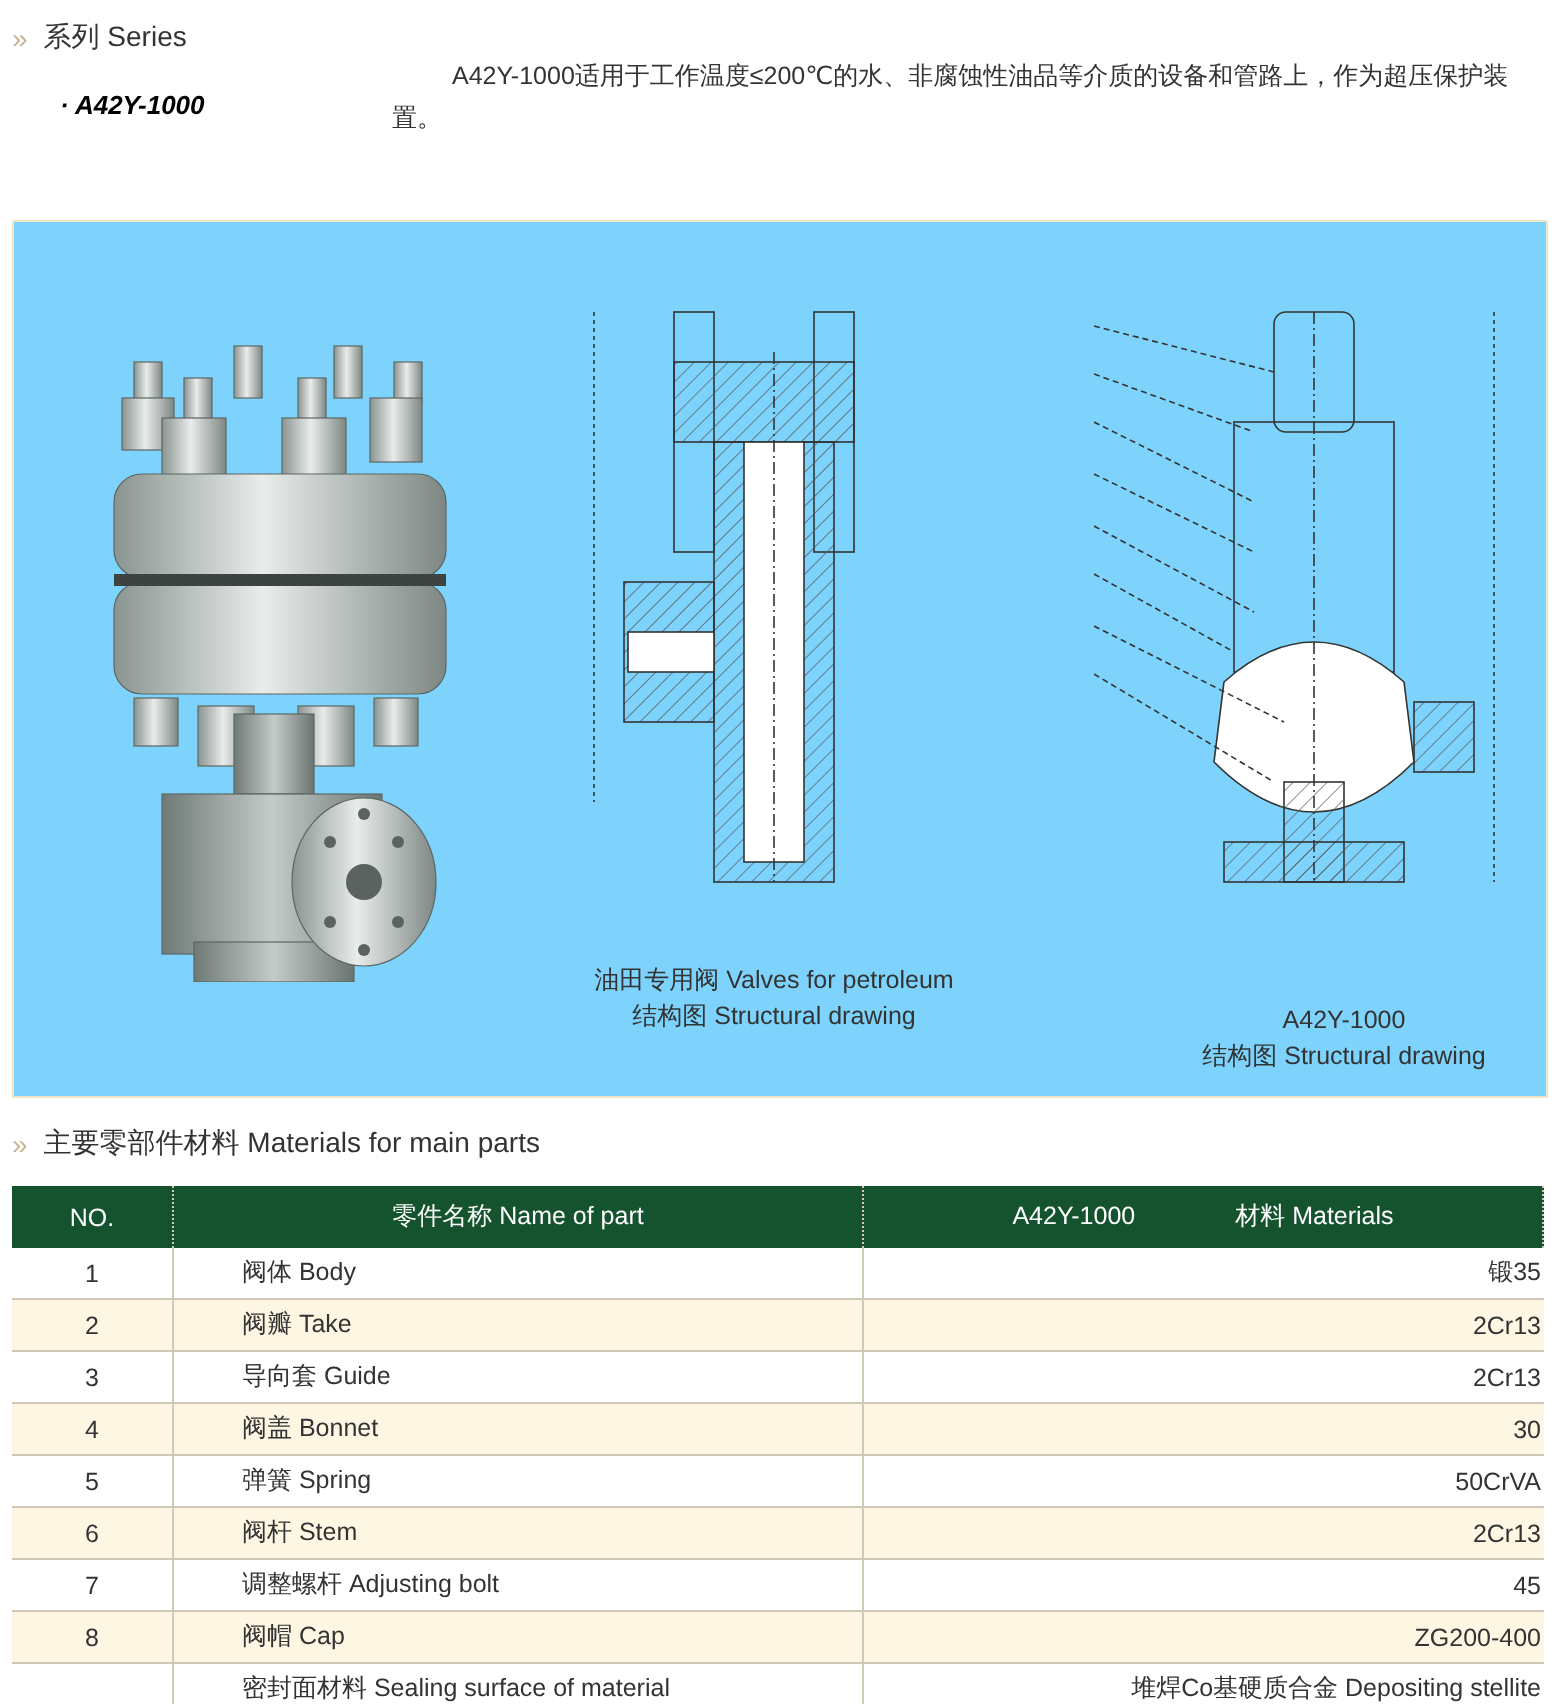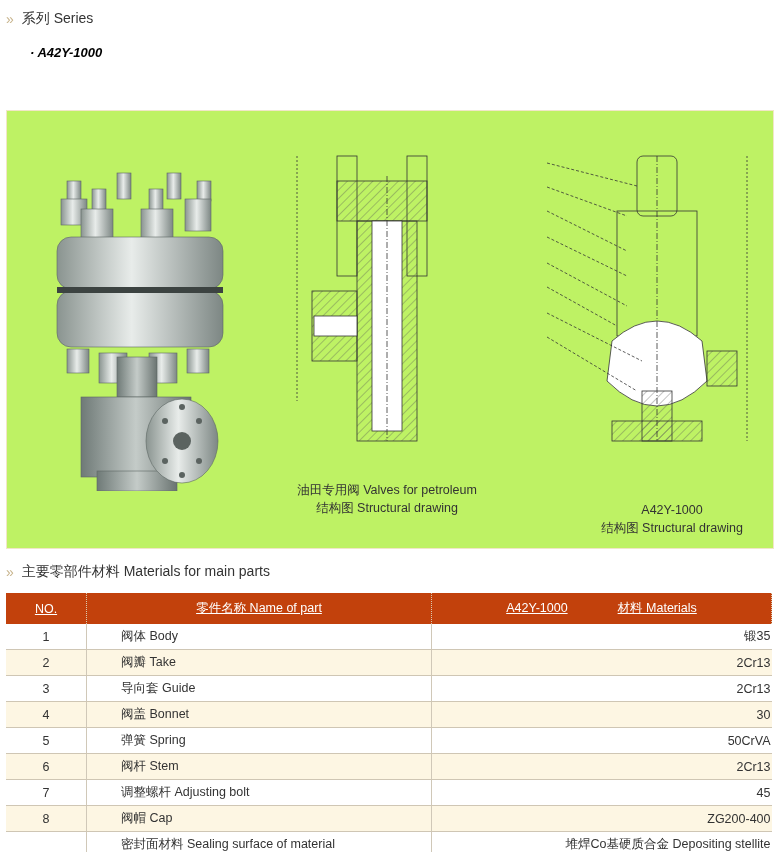--- a/index.html
+++ b/index.html
@@ -6,43 +6,44 @@
   body { width: 783px; height: 852px; position: relative; overflow: hidden;
          font-family: "Liberation Sans", "DejaVu Sans", sans-serif; color: #333; }
   .sec-head { position: absolute; left: 6px; display: flex; align-items: center; }
   .chev { color: #c8b48c; font-size: 14px; margin-right: 10px; letter-spacing: -2px; }
   .sec-title { font-size: 14px; color: #333; }
   .model-label { position: absolute; left: 30px; top: 45px; font-size: 13px; font-weight: bold; font-style: italic; color: #000000; }
   .desc { position: absolute; left: 196px; top: 28px; width: 580px; font-size: 12.5px; line-height: 21px; color: #333; }
   .desc p { margin: 0; }
   .desc .indent { text-indent: 30px; }
   .figure-box { position: absolute; left: 6px; top: 110px; width: 766px; height: 437px;
-                border: 1px solid #f1e6c8; background: #bef264; }
+                border: 1px solid #f1e6c8; background: #7dd3fc; }
   .cap { position: absolute; font-size: 12.5px; color: #333; line-height: 18px; text-align: center; }
   .table-head { top: 563px; }
   table.parts { position: absolute; left: 6px; top: 593px; width: 766px; border-collapse: collapse; font-size: 12.5px; }
-  table.parts th { background: #c2410c; color: #fff; font-weight: normal; height: 29px; border-right: 1px dotted #d9cbb0; text-decoration: underline; }
+  table.parts th { background: #14532d; color: #fff; font-weight: normal; height: 29px; border-right: 1px dotted #d9cbb0; }
   table.parts td { height: 23px; border-bottom: 1px solid #cfc6b4; color: #333; }
   table.parts td.no { text-align: center; width: 78px; border-right: 1px solid #d0c8b8; }
   table.parts td.name { padding-left: 34px; width: 284px; border-right: 1px solid #d0c8b8; }
   table.parts td.mat { text-align: right; }
   table.parts tr.alt td { background: #fdf6e3; }
   table.parts th.c-no { width: 78px; } table.parts th.c-name { width: 342px; }
   .th-gap { display: inline-block; width: 50px; }
 </style>
 </head>
 <body>
 
 <div class="sec-head" style="top:10px;">
   <span class="chev">»</span>
   <span class="sec-title">系列 Series</span>
 </div>
 <div class="model-label">· A42Y-1000</div>
 
 <div class="desc">
+  <p class="indent">A42Y-1000适用于工作温度≤200℃的水、非腐蚀性油品等介质的设备和管路上，作为超压保护装置。</p>
 </div>
 
 <div class="figure-box">
 
   <svg style="position:absolute;left:30px;top:60px" width="200" height="320" viewBox="0 0 200 320">
     <defs>
       <linearGradient id="metal" x1="0" x2="1">
           <stop offset="0" stop-color="#8a9490"></stop>
           <stop offset="0.45" stop-color="#e8ecea"></stop>
           <stop offset="1" stop-color="#7d8784"></stop>

